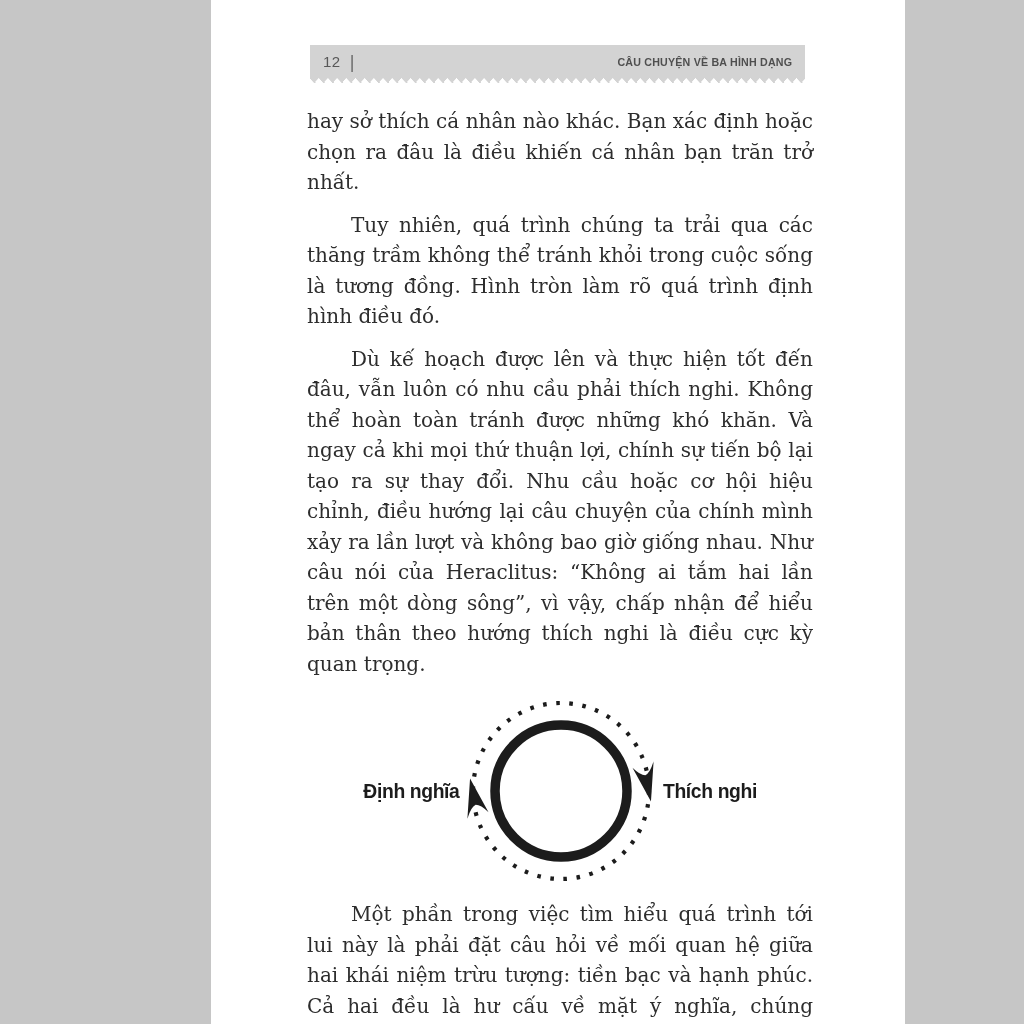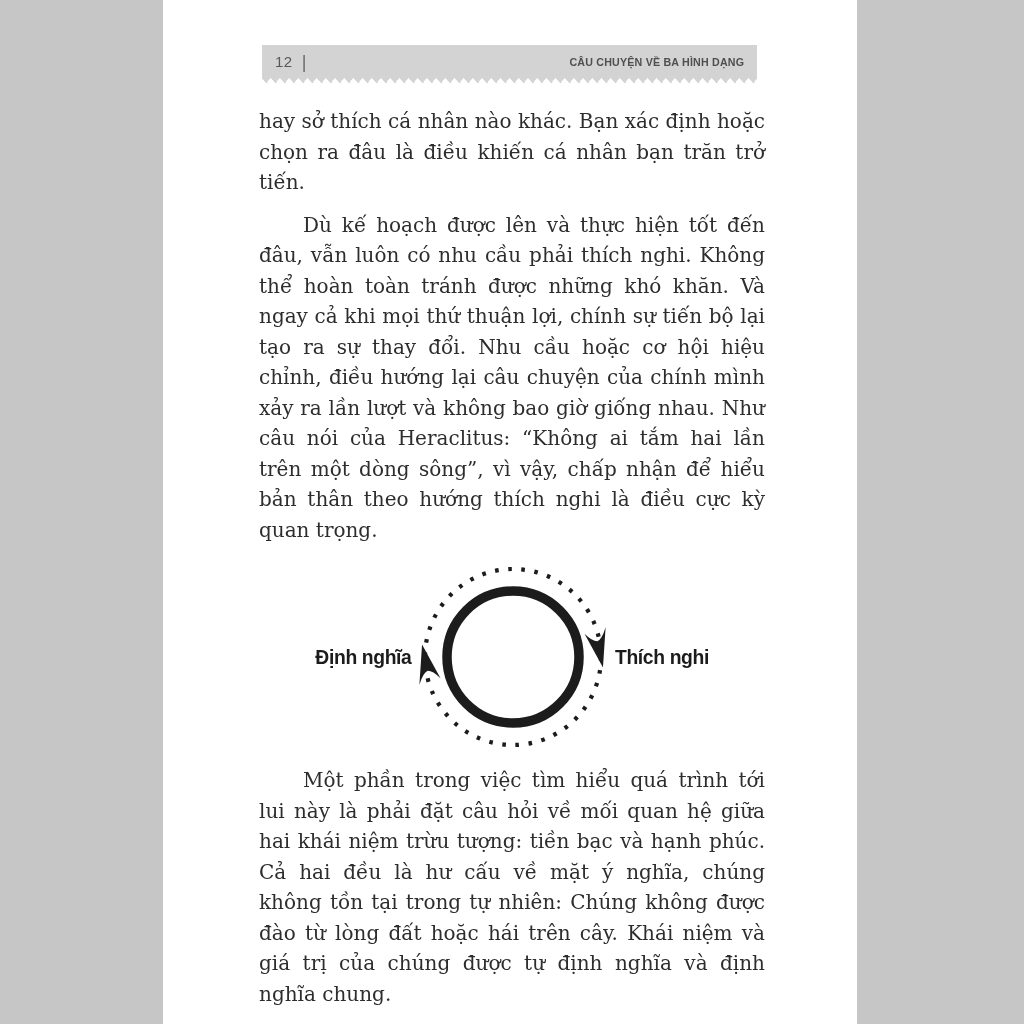--- a/index.html
+++ b/index.html
@@ -1,17 +1,17 @@
 <!DOCTYPE html>
 <html><head>
 <meta charset="utf-8">
 <style>
   html,body{margin:0;padding:0;background:#c6c6c6;}
   .canvas{position:relative;width:860px;height:1024px;overflow:hidden;background:#bef264;
-          font-family:"DejaVu Serif",serif;}
+          font-family:"DejaVu Serif",serif;margin-left:48px;}
   .sidebar{position:absolute;top:0;height:1024px;background:#c6c6c6;}
   .sidebar.left{left:0;width:163px;}
   .sidebar.right{left:857px;width:167px;}
   .page{position:absolute;left:163px;top:0;width:694px;height:1024px;background:#ffffff;}
 
   
   .header-bar{position:absolute;left:99px;top:45px;width:495px;height:33px;background:#d3d3d3;
               display:flex;align-items:center;justify-content:space-between;
               padding:0 13px;box-sizing:border-box;}
   .header-bar::after{content:"";position:absolute;left:0;top:100%;width:100%;height:4.6px;
@@ -53,22 +53,23 @@
     <div class="header-bar">
       <div class="header-left">
         <span class="page-num">12</span>
         <span class="header-divider">|</span>
       </div>
       <span class="header-title">CÂU CHUYỆN VỀ BA HÌNH DẠNG</span>
     </div>
 
     <div class="column">
 
-      <p class="body-par">hay sở thích cá nhân nào khác. Bạn xác định hoặc chọn ra đâu là điều khiến cá nhân bạn trăn trở tiến.</p>
+      <p class="body-par">hay sở thích cá nhân nào khác. Bạn xác định hoặc chọn ra đâu là điều khiến cá nhân bạn trăn trở nhất.</p>
 
+      <p class="body-par indent">Tuy nhiên, quá trình chúng ta trải qua các thăng trầm không thể tránh khỏi trong cuộc sống là tương đồng. Hình tròn làm rõ quá trình định hình điều đó.</p>
 
       <p class="body-par indent">Dù kế hoạch được lên và thực hiện tốt đến đâu, vẫn luôn có nhu cầu phải thích nghi. Không thể hoàn toàn tránh được những khó khăn. Và ngay cả khi mọi thứ thuận lợi, chính sự tiến bộ lại tạo ra sự thay đổi. Nhu cầu hoặc cơ hội hiệu chỉnh, điều hướng lại câu chuyện của chính mình xảy ra lần lượt và không bao giờ giống nhau. Như câu nói của Heraclitus: “Không ai tắm hai lần trên một dòng sông”, vì vậy, chấp nhận để hiểu bản thân theo hướng thích nghi là điều cực kỳ quan trọng.</p>
 
       <div class="diagram">
         <span class="dlabel left">Định nghĩa</span>
         <svg width="196" height="196" viewBox="0 0 196 196" aria-hidden="true">
           <circle cx="98" cy="98" r="88" fill="none" stroke="#1c1c1c" stroke-width="4.2" stroke-dasharray="3.6 9.6"></circle>
           <circle cx="98" cy="98" r="66" fill="none" stroke="#1c1c1c" stroke-width="9.5"></circle>
           <path fill="#1c1c1c" transform="rotate(-12 11 104)" d="M11,85 L22,122 Q16,113 11,112 Q6,113 0,124 Z"></path>
           <path fill="#1c1c1c" transform="rotate(-12 184 90)" d="M184,109 L173,72 Q179,81 184,82 Q189,81 195,70 Z"></path>

